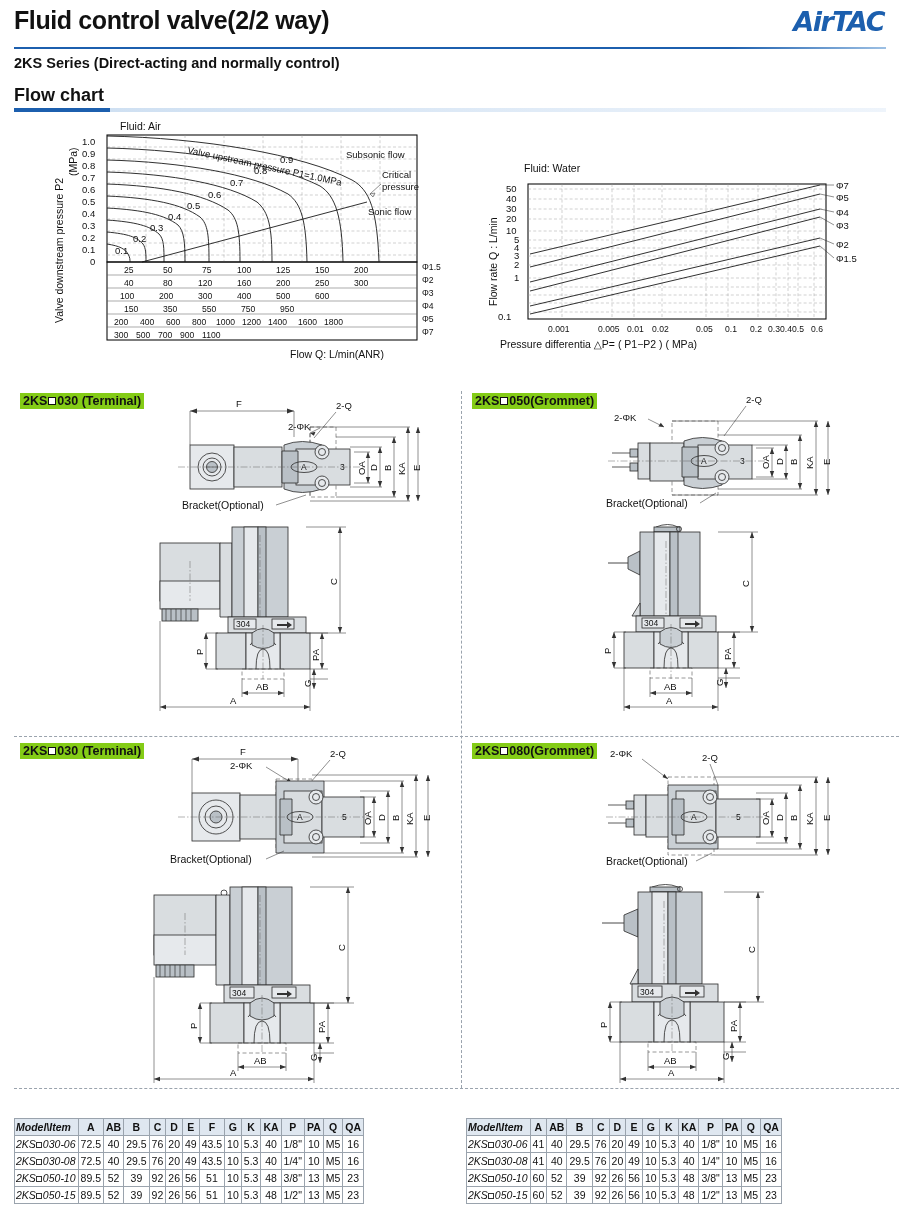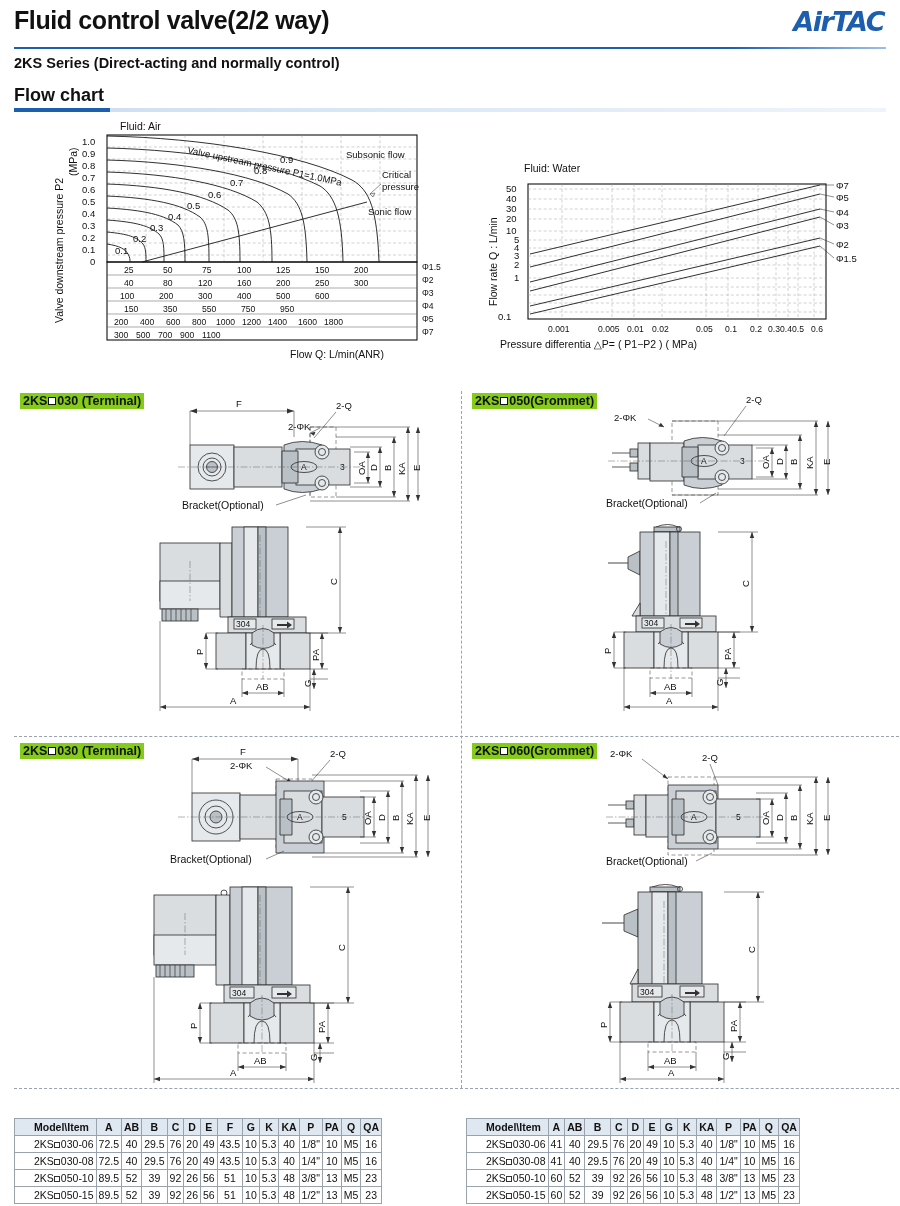--- a/index.html
+++ b/index.html
@@ -116,21 +116,21 @@
   table.spec { position:absolute; top:0; }
   table.spec.left  { left:0;   }
   table.spec.right { left:452px;}
   .spec th, .spec td {
     border:1px solid #9aa3ad;
     text-align:center; padding:1.5px 2px; white-space:nowrap;
     height:17px;
   }
   .spec th { background:#dfe7f0; font-weight:bold; }
   .spec td { background:#fff; }
-  .spec td.model, .spec th.model { text-align:left; padding-left:19px; }
+  .spec td.model, .spec th.model { text-align:left; padding-left:1px;font-style:italic; }
   .msq {
     display:inline-block; width:6px; height:6px;
     border:1px solid #333; vertical-align:middle; margin:0 0.5px 1px 0.5px;
   }
 </style>
 </head>
 <body>
 
 <div class="page">
 
@@ -845,21 +845,21 @@
         <path class="dim" d="M30,96 L30,202"></path>
           <path class="dim" d="M190,162 L190,202"></path>
         <line class="dim" x1="30" y1="198" x2="190" y2="198"></line>
         <path d="M30,198 l6,-2.2 v4.4 z" fill="#333"></path>
           <path d="M190,198 l-6,-2.2 v4.4 z" fill="#333"></path>
         <text class="dlbl" x="106" y="195">A</text>
       </svg>
     </div>
 
     <div class="quad q4">
-      <div class="qtitle"><span>2KS</span><span class="sq"></span><span>060(Grommet)</span></div>
+      <div class="qtitle"><span>2KS</span><span class="sq"></span><span>080(Grommet)</span></div>
 
       <svg class="drawing" style="left:140px; top:2px;" width="290" height="125" viewBox="0 0 290 125">
         <text class="dlbl" x="4" y="14">2-ΦK</text>
         <path class="dim" d="M36,16 L62,36"></path>
         <path d="M62,36 l-5.4,-1.8 l1.7,-3.4 z" fill="#333"></path>
         <text class="dlbl" x="96" y="18">2-Q</text>
         <path class="dim" d="M104,21 L112,42"></path>
 
         <path class="dash" d="M62,34 L108,34 L108,112 L62,112 Z"></path>
 

